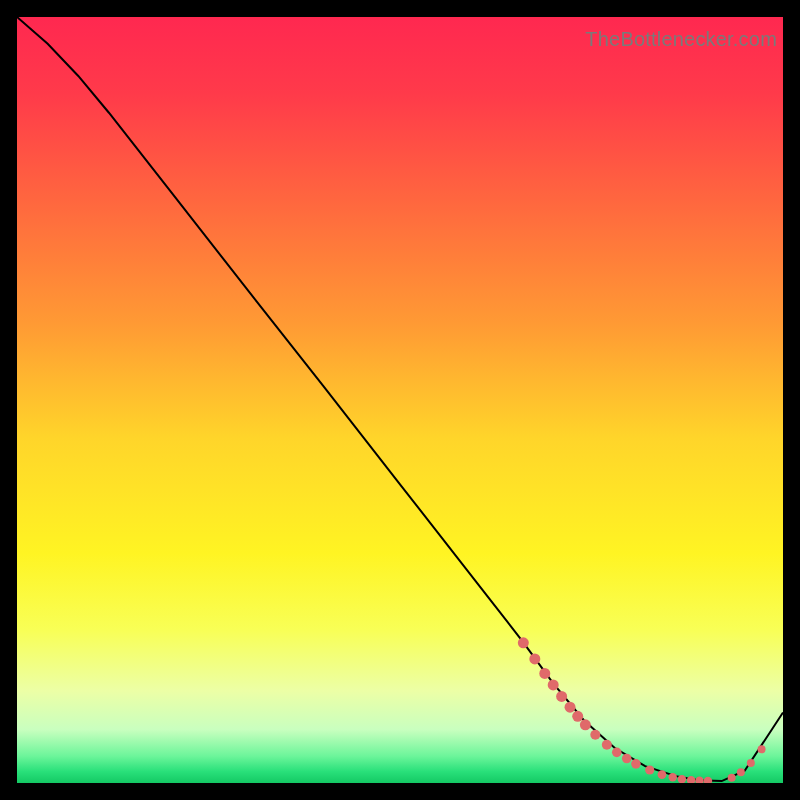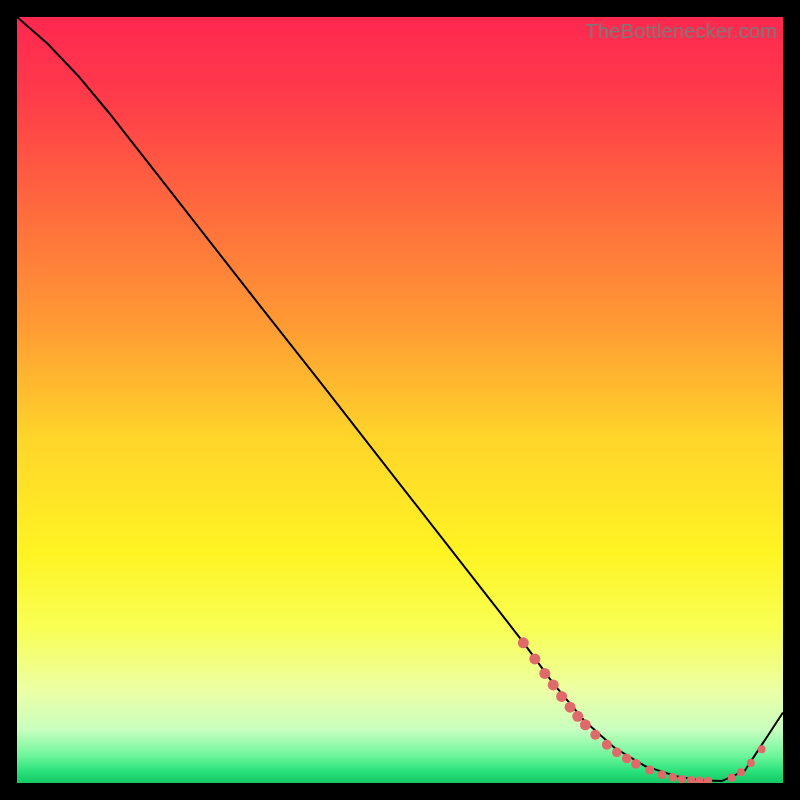--- a/index.html
+++ b/index.html
@@ -21,21 +21,21 @@
   }
   .plot {
     position: absolute;
     left: 0;
     top: 0;
     width: 766px;
     height: 766px;
   }
   .watermark {
     position: absolute;
-    top: 3px;
+    top: 11px;
     right: 6px;
     color: #7a7a7a;
     font-size: 20px;
     font-weight: 500;
     letter-spacing: 0.2px;
   }
   svg { display: block; }
 </style>
 </head>
 <body>

